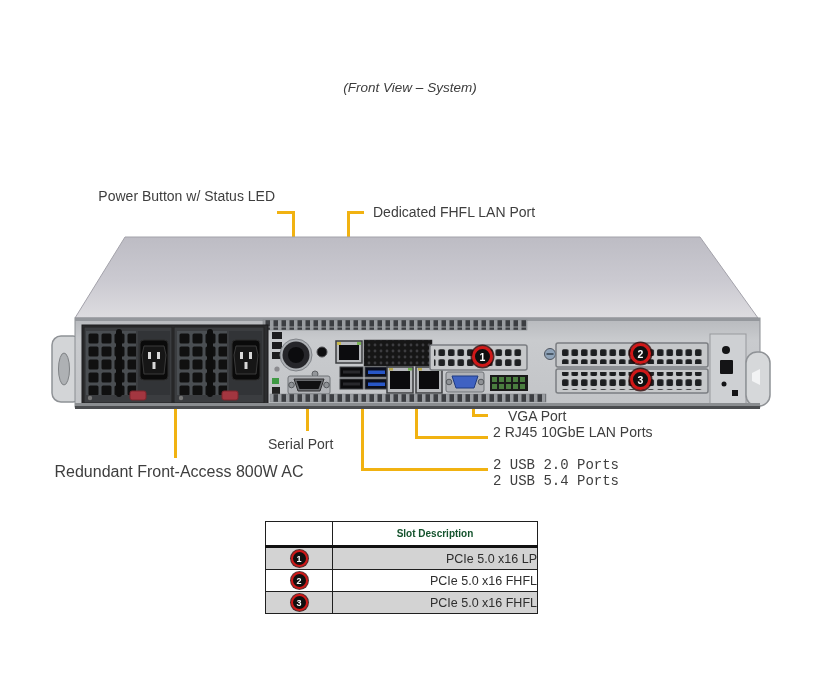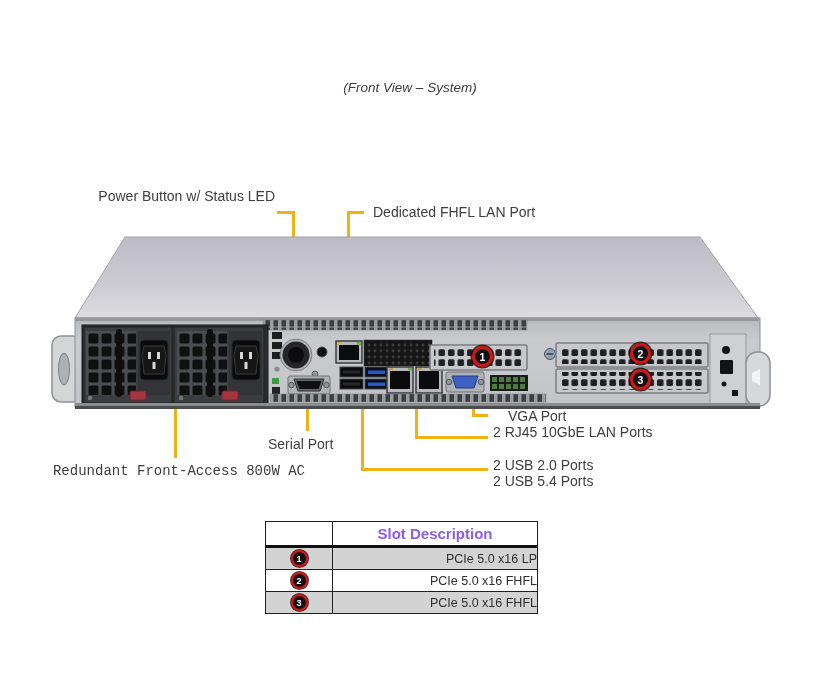--- a/index.html
+++ b/index.html
@@ -18,44 +18,44 @@
     color:#ffffff;font-size:10.5px;font-weight:bold;
     display:flex;align-items:center;justify-content:center;
   }
   .marker.small{width:17px;height:17px;border-width:2.5px;font-size:9px;box-shadow:0 0 0 1px rgba(45,5,5,.8);}
   svg.chassis{position:absolute;left:48px;top:228px;}
   table.slots{
     position:absolute;left:265px;top:521px;border-collapse:collapse;
     font-size:12.5px;color:#2e2e2e;
   }
   table.slots td,table.slots th{border:1.5px solid #1f1f1f;padding:0;}
-  table.slots th{height:23px;font-size:15px;font-weight:bold;color:#8b5cf6;
+  table.slots th{height:23px;font-size:10px;font-weight:bold;color:#14532d;
                  border-bottom:3px solid #111;text-align:center;}
   table.slots td{height:21px;}
   .col-num{width:66px;text-align:center;vertical-align:middle;}
   .col-desc{width:196px;padding-left:8px !important;text-align:right;vertical-align:middle;}
   tr.gray{background:#D3D3D3;}
   tr.white{background:#ffffff;}
   .cellwrap{display:flex;align-items:center;justify-content:center;}
   .psu-label{position:absolute;left:48px;top:463px;width:262px;text-align:center;
-             font-size:14px;line-height:17.5px;color:#3e3e3e;font-family:Liberation Mono, monospace;}
+             font-size:16px;line-height:17.5px;color:#3e3e3e;}
 </style>
 </head>
 <body>
 
 <div class="canvas">
 
   <div class="title">(Front View – System)</div>
 
   <div class="label" style="left:60px;top:188px;width:215px;text-align:right;">Power Button w/ Status LED</div>
   <div class="label" style="left:373px;top:204px;">Dedicated FHFL LAN Port</div>
   <div class="label" style="left:268px;top:436px;width:84px;text-align:left;">Serial Port</div>
   <div class="label" style="left:493px;top:408px;margin-left:15px;">VGA Port</div>
   <div class="label" style="left:493px;top:424px;">2 RJ45 10GbE LAN Ports</div>
-  <div class="label" style="left:493px;top:457px;">
+  <div class="label" style="left:493px;top:457px;font-family:Liberation Mono, monospace;">
     <div>2 USB 2.0 Ports</div>
     <div>2 USB 5.4 Ports</div>
   </div>
   <div class="psu-label">
     <div>Redundant Front-Access 800W AC</div>
   </div>
 
   <div class="yline" style="left:277px;top:211px;width:18px;height:3px;"></div>
   <div class="yline" style="left:292px;top:211px;width:3px;height:141px;"></div>
   <div class="yline" style="left:347px;top:211px;width:17px;height:3px;"></div>

